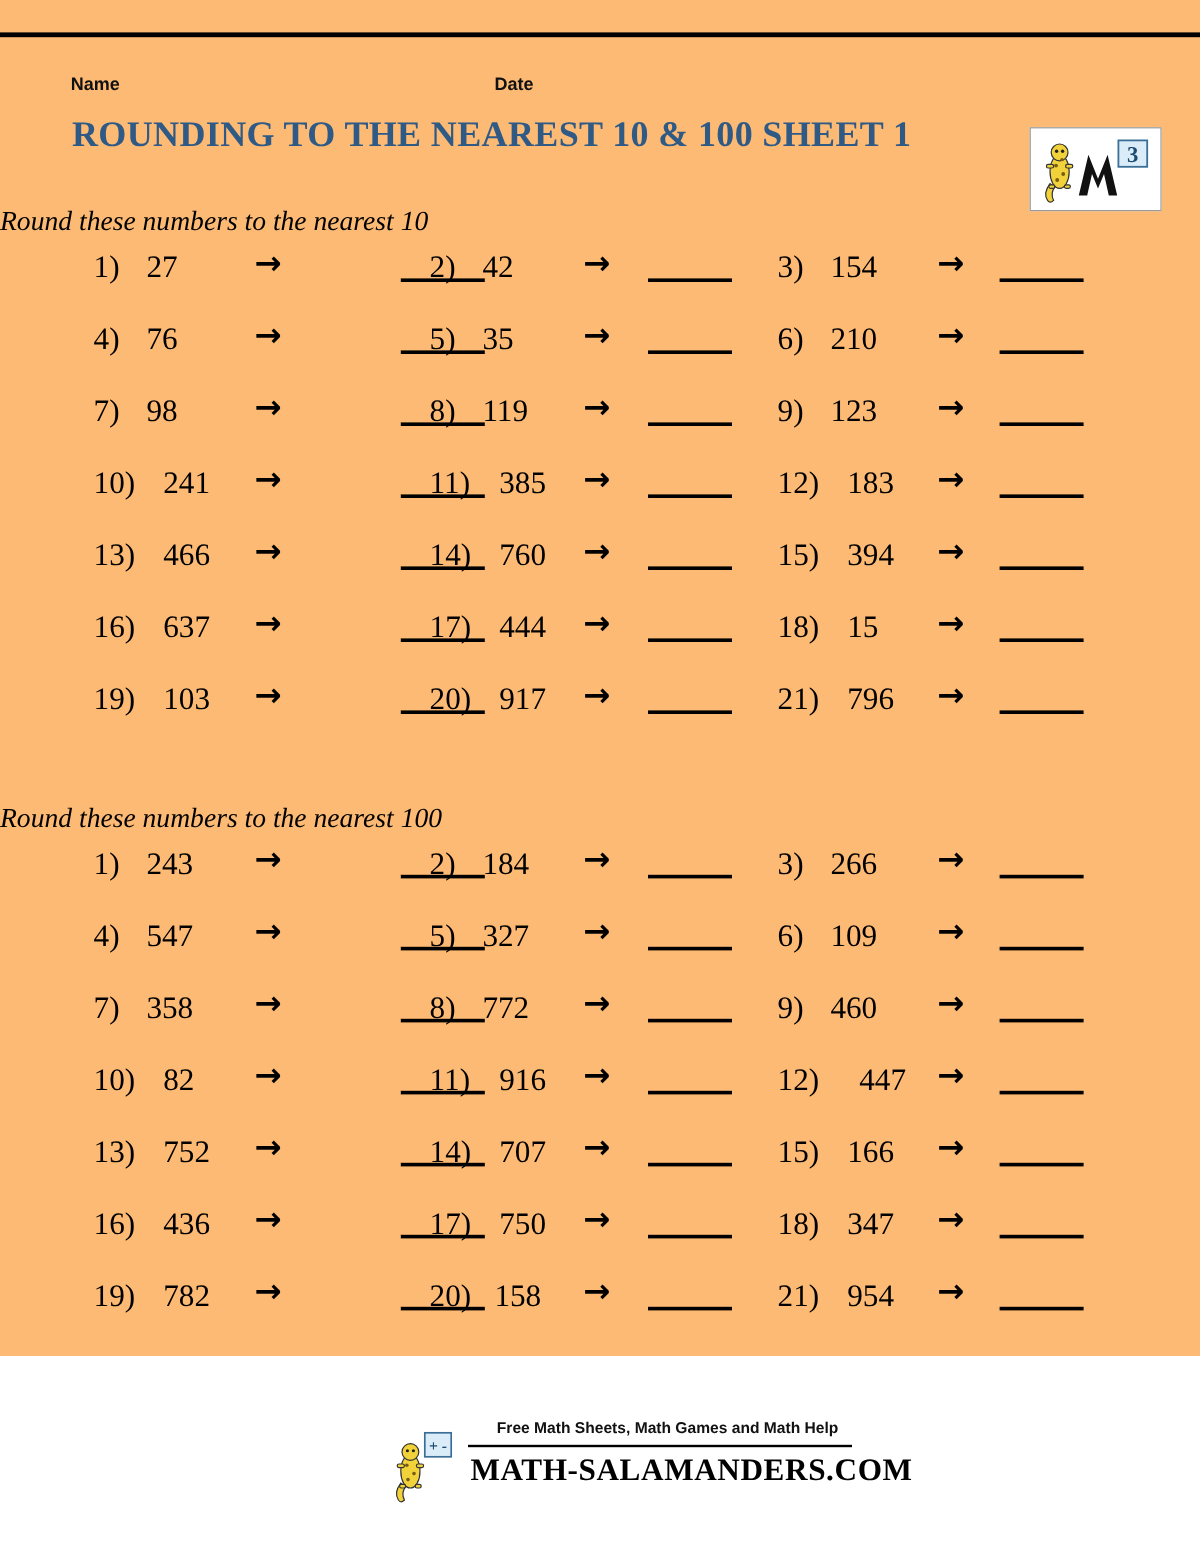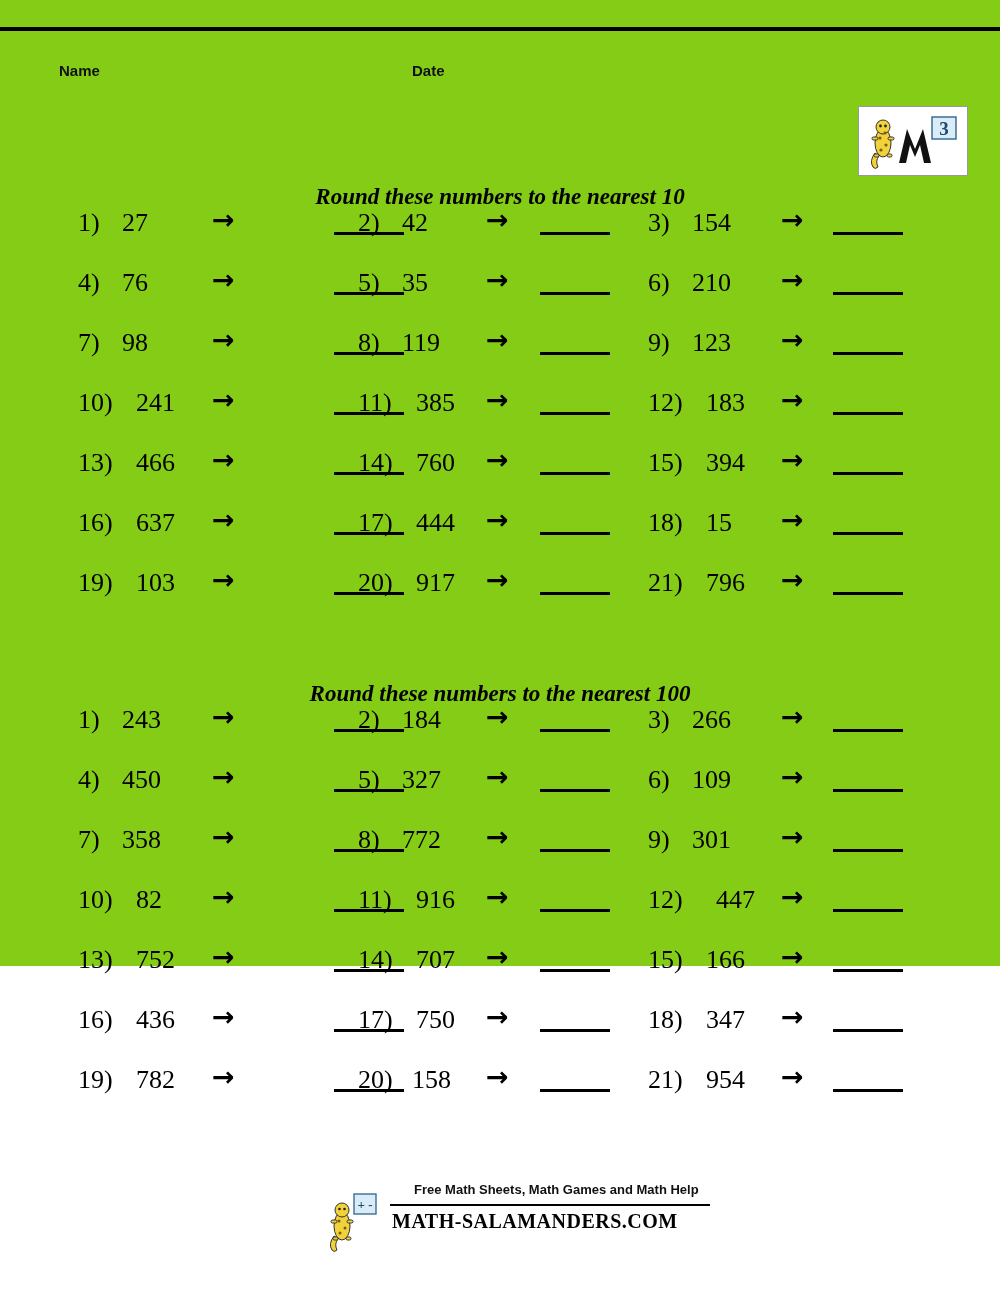--- a/index.html
+++ b/index.html
@@ -12,22 +12,22 @@
     background: #ffffff;
     font-family: "Liberation Sans", sans-serif;
     color: #000000;
     position: relative;
     overflow: hidden;
   }
   .page {
     position: absolute;
     left: 0; top: 0;
     width: 1000px;
-    height: 966px;
-    background: #84cc16;
+    height: 1130px;
+    background: #fdba74;
   }
   .top-rule {
     position: absolute;
     left: 0;
     top: 27px;
     width: 1000px;
     height: 4px;
     background: #000000;
   }
   .header {
@@ -77,26 +77,26 @@
     display: block;
   }
   .section {
     position: absolute;
     left: 0;
     width: 1000px;
   }
   .section-title {
     position: absolute;
     left: 0;
-    top: 16px;
-    width: 1000px;
-    text-align: center;
+    top: 4px;
+    width: 1000px;
+    text-align: left;
     font-family: "Liberation Serif", serif;
     font-style: italic;
-    font-weight: bold;
+    font-weight: normal;
     font-size: 23px;
     color: #000;
   }
   .rows {
     position: absolute;
     left: 0;
     top: 34px;
     width: 1000px;
   }
   .qrow {
@@ -173,36 +173,37 @@
     top: 26px;
     width: 320px;
     height: 2px;
     background: #000;
   }
   .footer-brand {
     position: absolute;
     left: 70px;
     top: 32px;
     font-family: "Liberation Serif", serif;
-    font-size: 20px;
+    font-size: 26px;
     font-weight: bold;
     letter-spacing: 0.5px;
     white-space: nowrap;
   }
 </style>
 </head>
 <body>
 
 <div class="page">
 
   <div class="top-rule"></div>
 
   <div class="header">
     <div class="name-label">Name</div>
     <div class="date-label">Date</div>
+    <div class="sheet-title">ROUNDING TO THE NEAREST 10 &amp; 100 SHEET 1</div>
 
     <div class="badge">
       <svg width="106" height="66" viewBox="0 0 106 66">
 
         <g fill="#f2d23a" stroke="#333" stroke-width="1">
           <ellipse cx="24" cy="36" rx="8" ry="14"></ellipse>
           <circle cx="24" cy="20" r="7"></circle>
           <path d="M16 46 q-6 8 -2 14 q2 3 5 0 q-3 -6 1 -11 z"></path>
           <rect x="13" y="30" width="6" height="3" rx="1.5"></rect>
           <rect x="29" y="30" width="6" height="3" rx="1.5"></rect>
@@ -403,21 +404,21 @@
           <span class="qlabel">3)</span>
           <span class="qlabel" style="left:44px">266</span>
           <span class="qarrow">→</span>
           <span class="qblank"></span>
         </div>
       </div>
 
       <div class="qrow">
         <div class="qcell col1">
           <span class="qlabel">4)</span>
-          <span class="qlabel" style="left:44px">450</span>
+          <span class="qlabel" style="left:44px">547</span>
           <span class="qarrow">→</span>
           <span class="qblank"></span>
         </div>
         <div class="qcell col2">
           <span class="qlabel">5)</span>
           <span class="qlabel" style="left:44px">327</span>
           <span class="qarrow">→</span>
           <span class="qblank"></span>
         </div>
         <div class="qcell col3">
@@ -436,21 +437,21 @@
           <span class="qblank"></span>
         </div>
         <div class="qcell col2">
           <span class="qlabel">8)</span>
           <span class="qlabel" style="left:44px">772</span>
           <span class="qarrow">→</span>
           <span class="qblank"></span>
         </div>
         <div class="qcell col3">
           <span class="qlabel">9)</span>
-          <span class="qlabel" style="left:44px">301</span>
+          <span class="qlabel" style="left:44px">460</span>
           <span class="qarrow">→</span>
           <span class="qblank"></span>
         </div>
       </div>
 
       <div class="qrow">
         <div class="qcell col1">
           <span class="qlabel">10)</span>
           <span class="qlabel" style="left:58px">82</span>
           <span class="qarrow">→</span>

